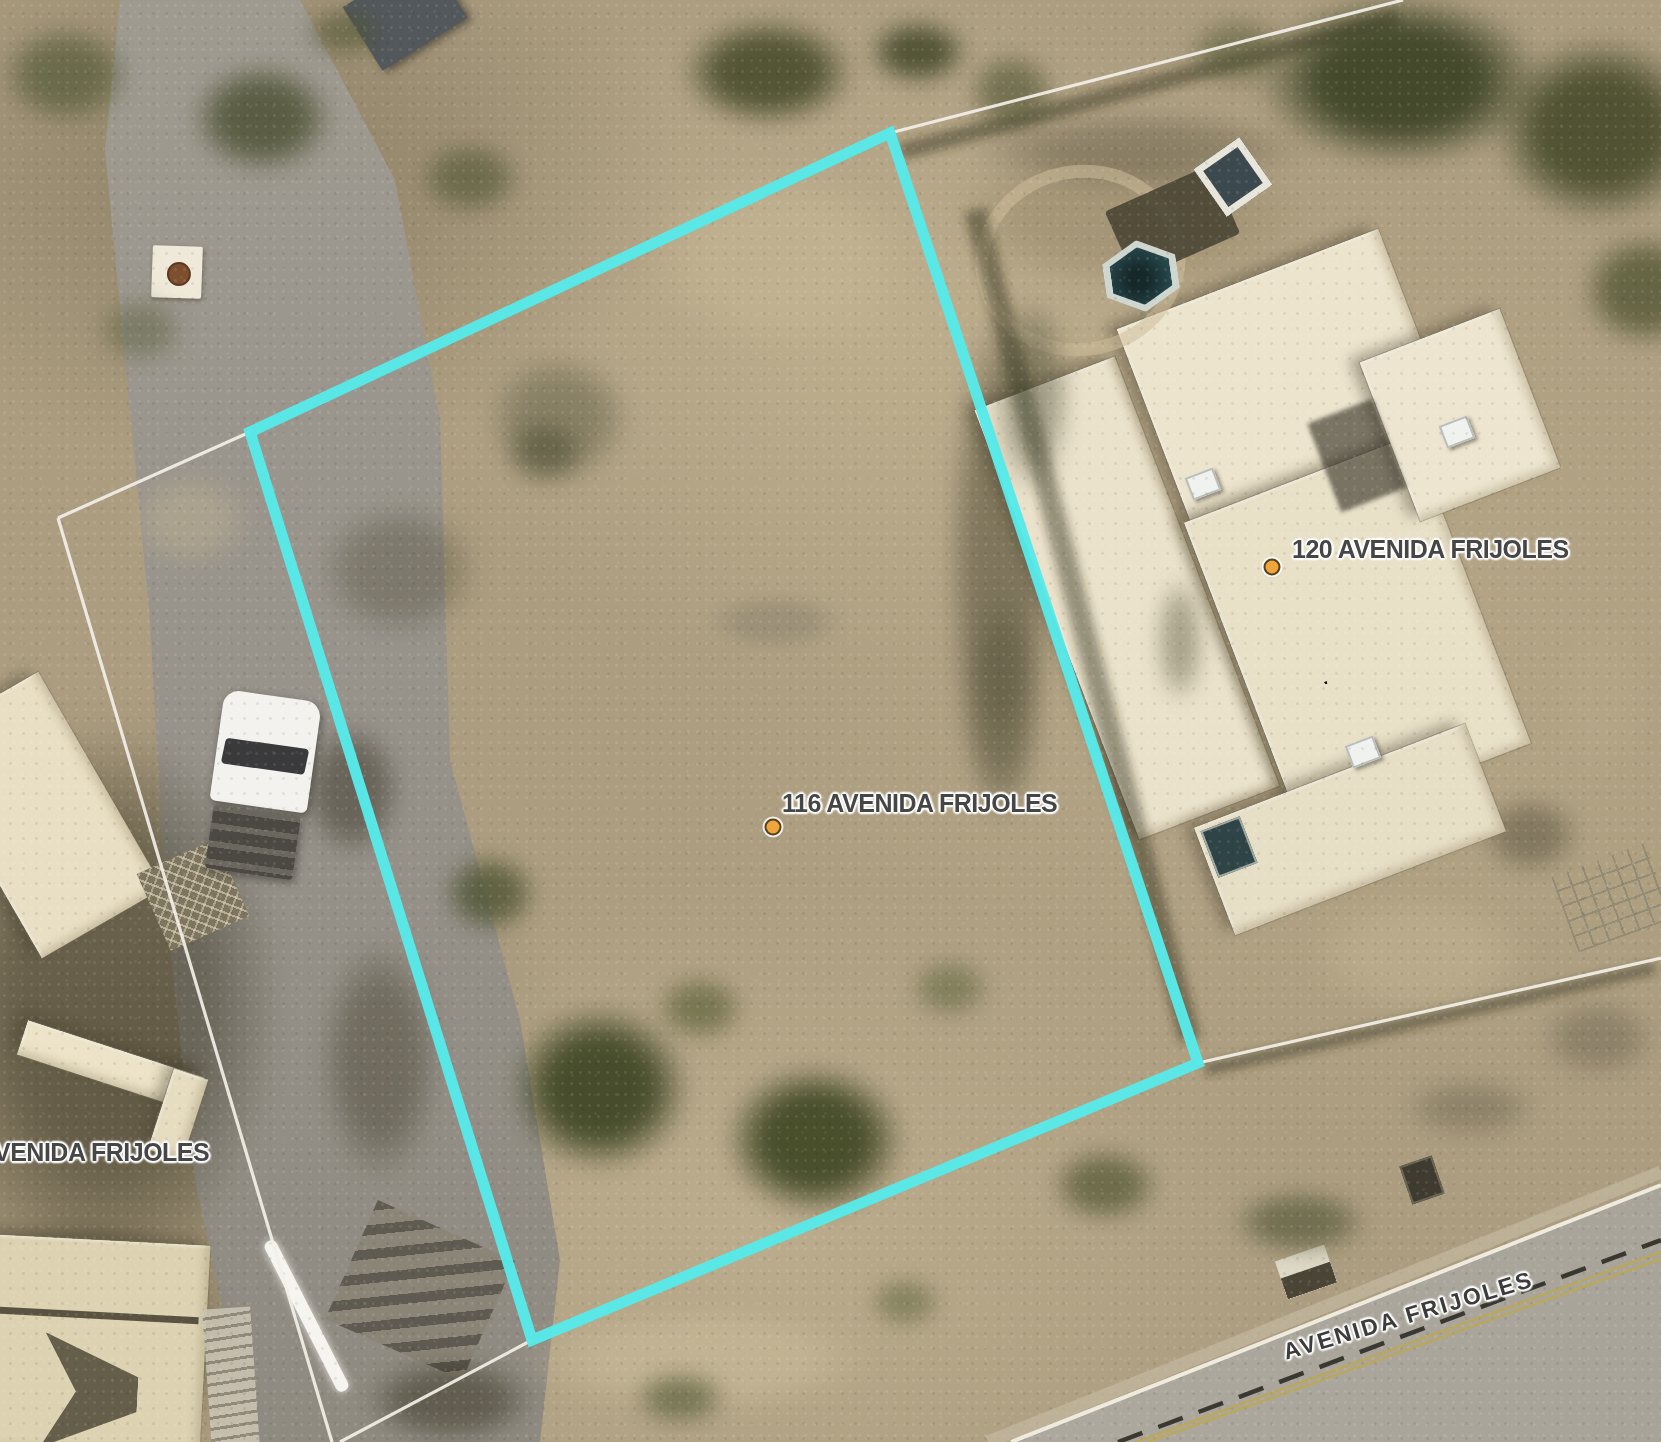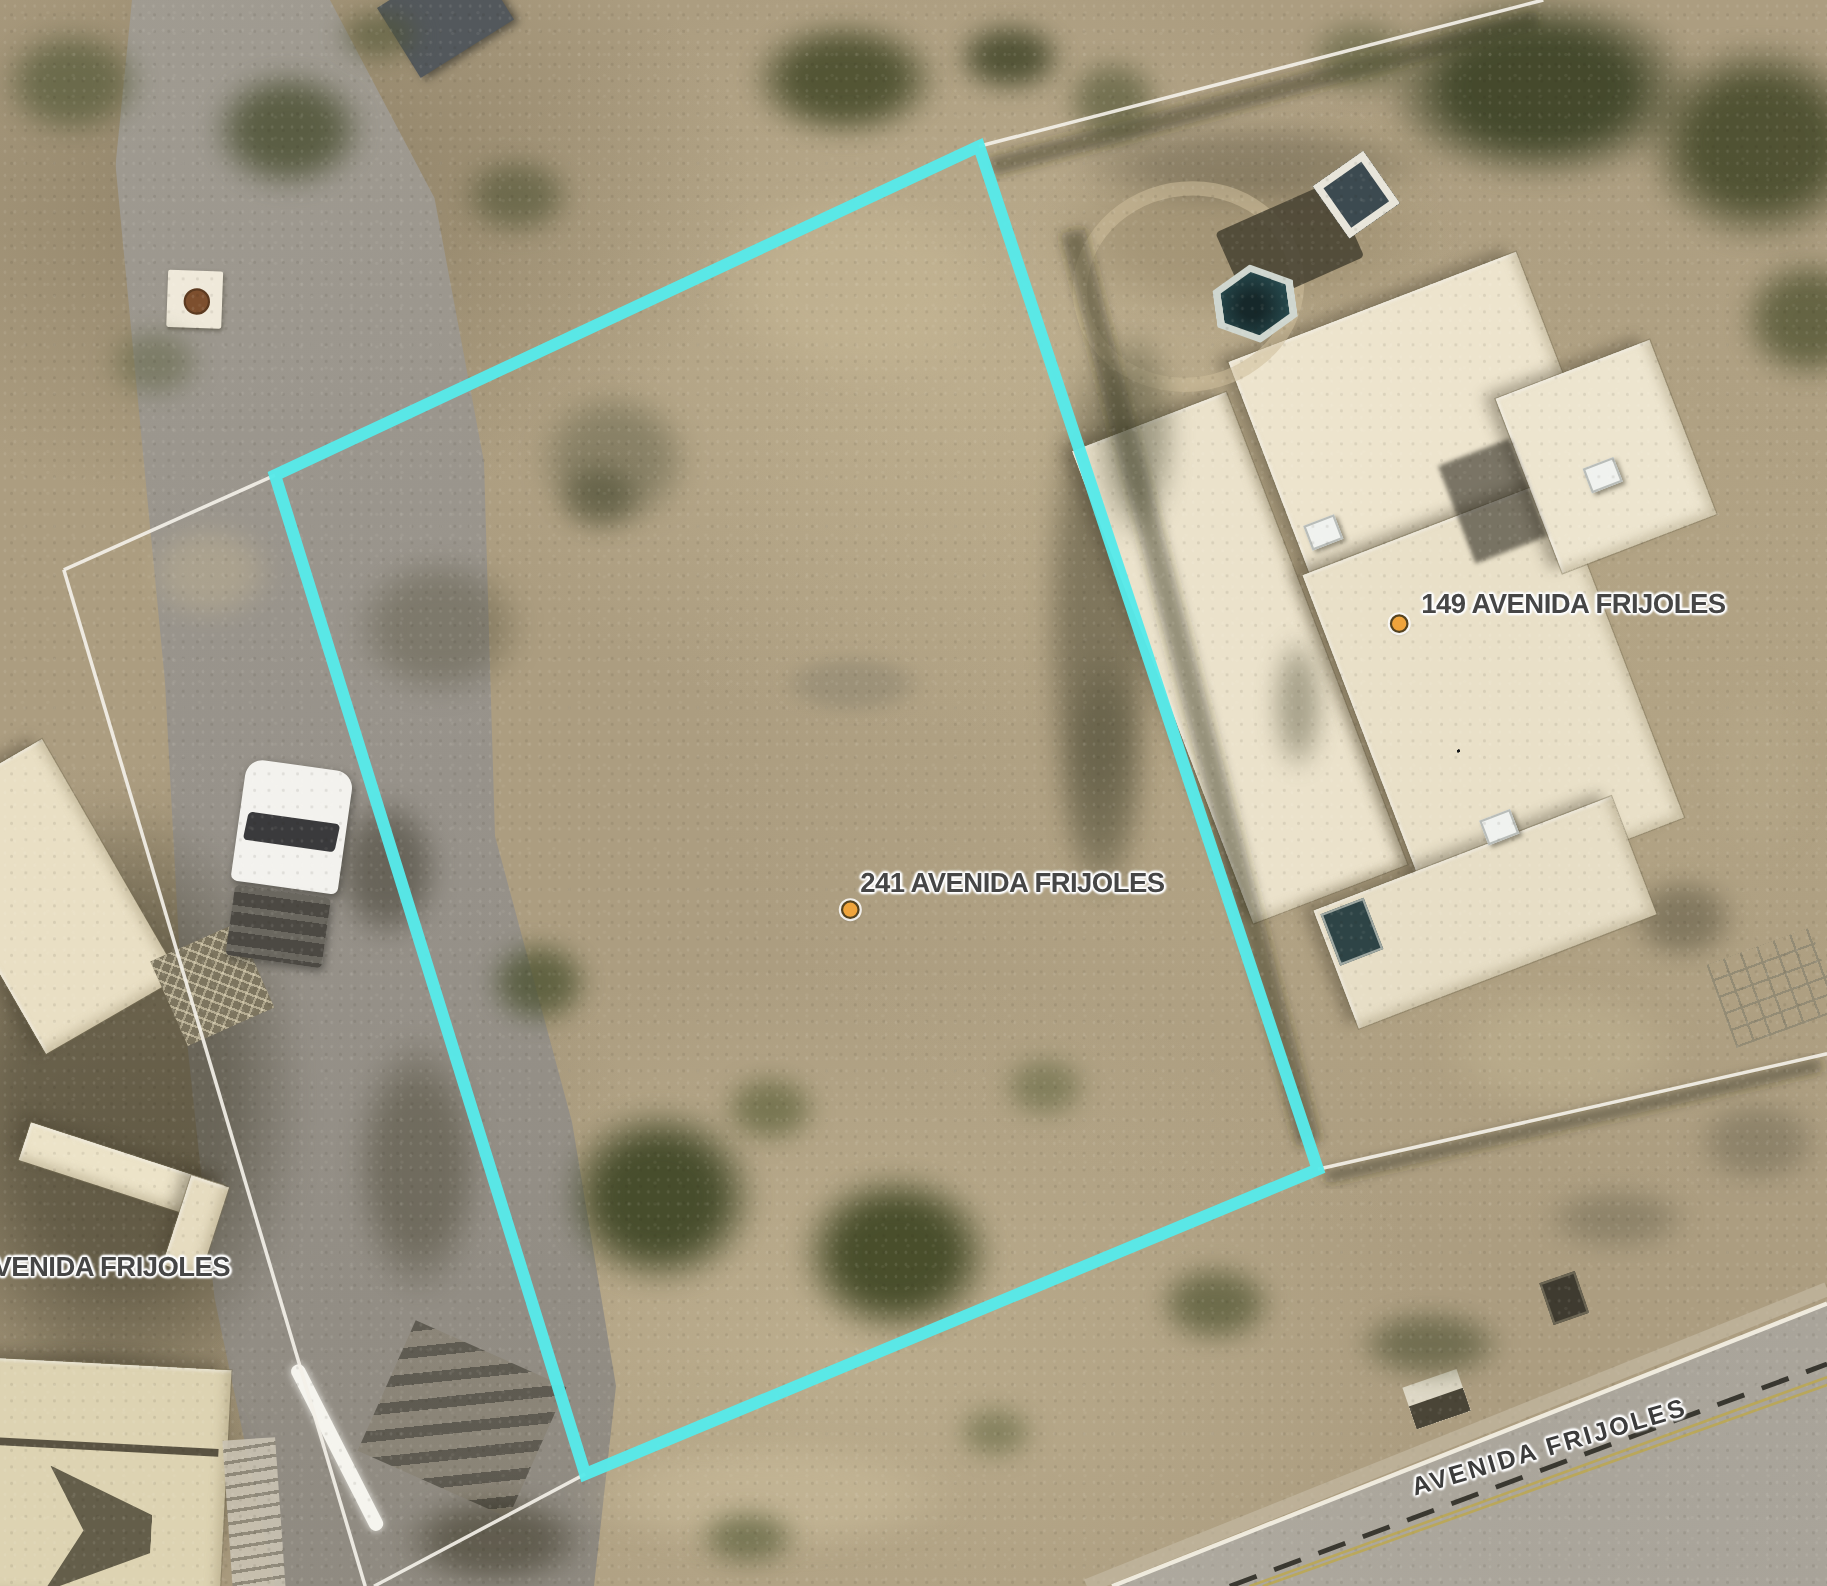--- a/index.html
+++ b/index.html
@@ -210,22 +210,22 @@
     <g id="parcel-lines">
         <line x1="890" y1="133" x2="1403" y2="0" class="parcel-line"></line>
         <line x1="250" y1="432" x2="58" y2="518" class="parcel-line"></line>
         <line x1="58" y1="518" x2="332" y2="1442" class="parcel-line"></line>
         <line x1="532" y1="1340" x2="340" y2="1442" class="parcel-line"></line>
         <line x1="1198" y1="1063" x2="1661" y2="958" class="parcel-line"></line>
       </g>
     <polygon id="highlight-polygon" class="highlight" points="890,133 250,432 532,1340 1198,1063"></polygon>
   </svg>
 
-  <div class="lbl" style="left:782px;top:790px;">241 AVENIDA FRIJOLES</div>
-  <div class="lbl" style="left:1292px;top:536px;">149 AVENIDA FRIJOLES</div>
+  <div class="lbl" style="left:782px;top:790px;">116 AVENIDA FRIJOLES</div>
+  <div class="lbl" style="left:1292px;top:536px;">120 AVENIDA FRIJOLES</div>
   <div class="lbl lbl-street" style="left:1284px;top:1340px;">AVENIDA FRIJOLES</div>
   <div class="lbl" style="left:-6px;top:1139px;">VENIDA FRIJOLES</div>
   <div id="marker-layer" style="inset:0">
       <div class="marker" style="left: 773px; top: 827px;"></div>
       <div class="marker" style="left: 1272px; top: 567px;"></div>
     </div>
 
 </div>
 
 </body></html>

